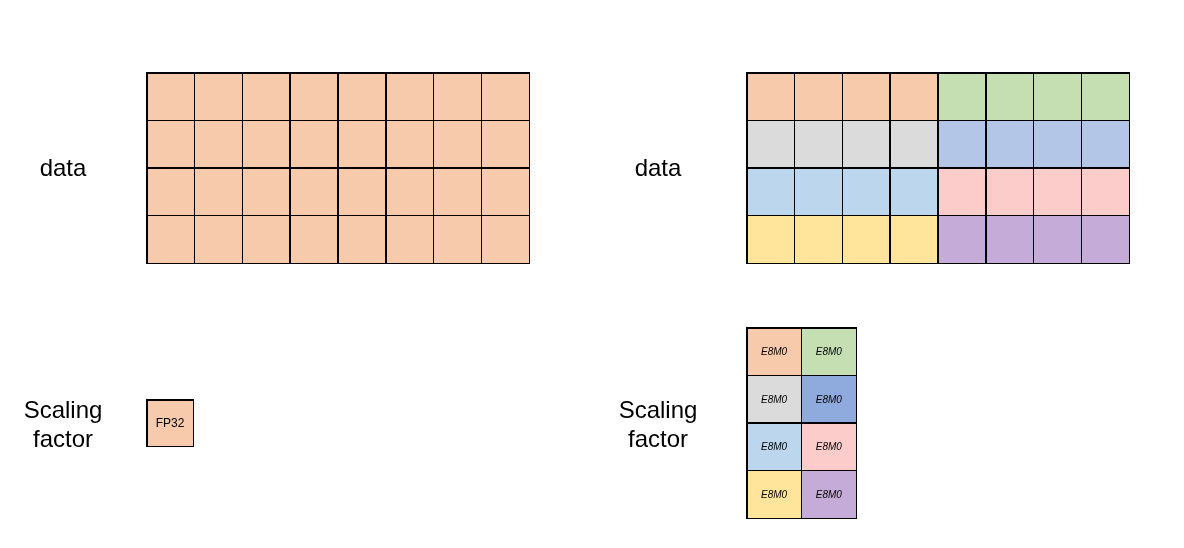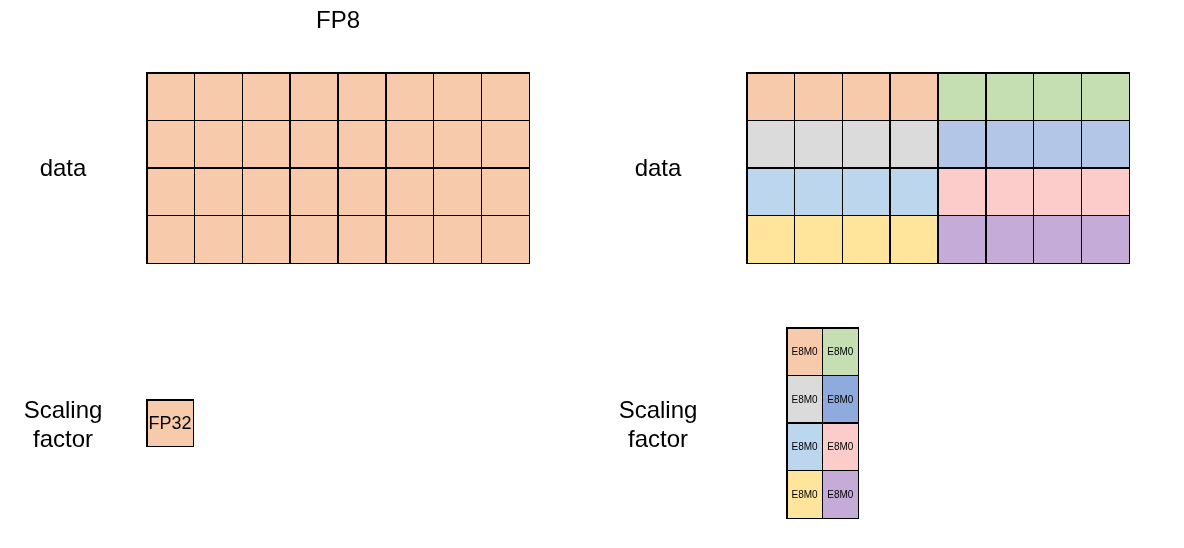--- a/index.html
+++ b/index.html
@@ -44,35 +44,34 @@
     font-size: 10px;
     color: #000000;
     user-select: none;
   }
   
   #fp8-title        { left: 146px; }
   #fp8-data-label   { left: 0;     top: 153px; }
   #fp8-data-grid    { left: 146px; top: 72px;  width: 384px; height: 192px; }
   #fp8-scaling-label{ left: 0;     top: 395px; }
   #fp8-scaling-grid { left: 146px; top: 399px; width: 48px;  height: 48px; }
-  #fp8-scaling-grid .cell { font-size: 18px; }
+  #fp8-scaling-grid .cell { font-size: 12px; }
   
   #mxfp8-title        { left: 746px; }
   #mxfp8-data-label   { left: 596px; top: 153px; width: 124px; }
   #mxfp8-data-grid    { left: 746px; top: 72px;  width: 384px; height: 192px; }
   #mxfp8-scaling-label{ left: 596px; top: 395px; width: 124px; }
-  #mxfp8-scaling-grid { left: 786px; top: 327px; width: 73px;  height: 192px; }
+  #mxfp8-scaling-grid { left: 746px; top: 327px; width: 111px;  height: 192px; font-style: italic; }
   #mxfp8-scaling-grid .cell { font-size: 10px; }
 </style>
 </head>
 <body>
 
 <div id="canvas">
 
-  <div class="title" id="fp8-title">FP8</div>
 
   <div class="side-label" id="fp8-data-label">data</div>
 
   <div class="grid" id="fp8-data-grid" data-grid="fp8.data_grid" style="grid-template-columns: repeat(8, 1fr); grid-template-rows: repeat(4, 1fr);">
       <div class="cell" style="background: rgb(247, 202, 172);"></div>
       <div class="cell" style="background: rgb(247, 202, 172);"></div>
       <div class="cell" style="background: rgb(247, 202, 172);"></div>
       <div class="cell" style="background: rgb(247, 202, 172);"></div>
       <div class="cell" style="background: rgb(247, 202, 172);"></div>
       <div class="cell" style="background: rgb(247, 202, 172);"></div>

